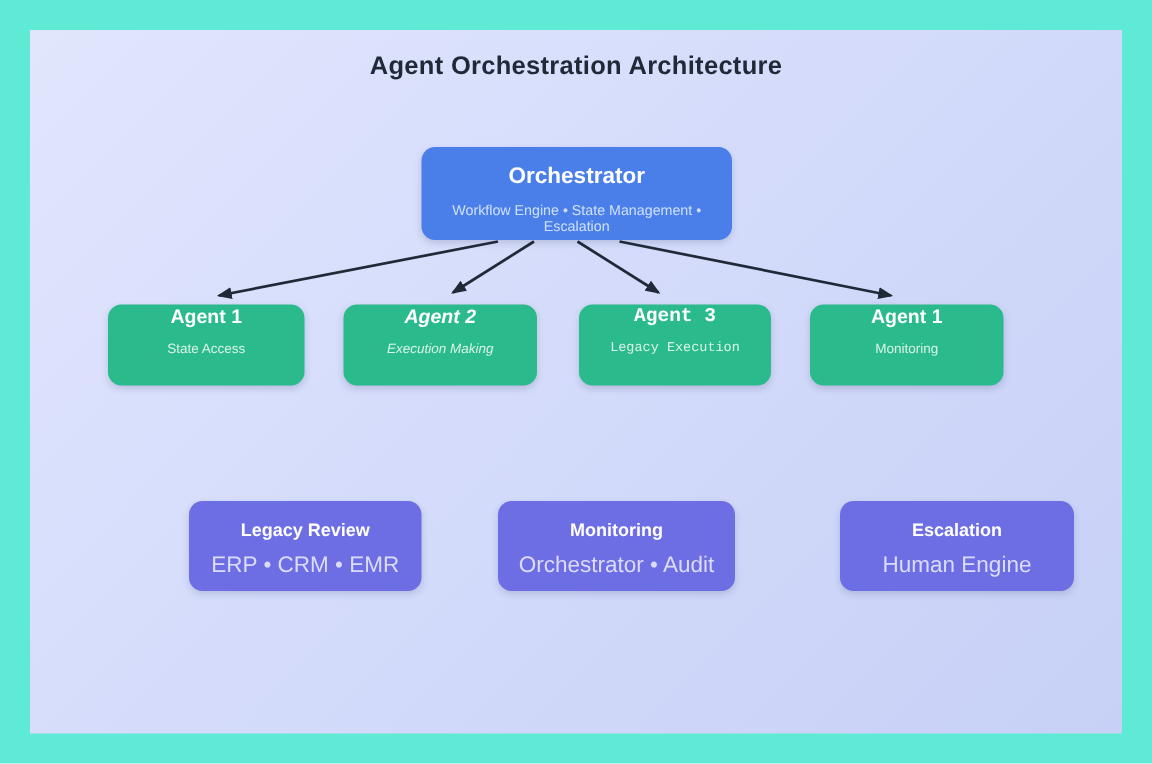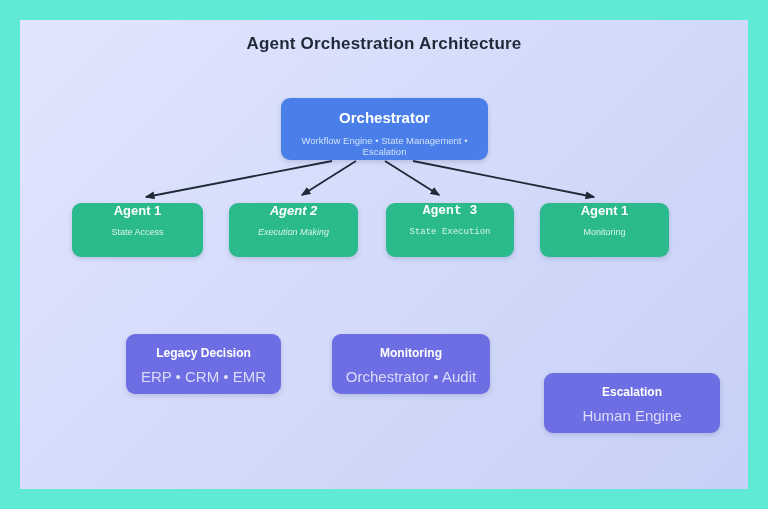--- a/index.html
+++ b/index.html
@@ -70,21 +70,21 @@
   .system {
     height: 60px;
     top: 314px;
     background: #6d6ee4;
     padding-top: 12px;
   }
   .system .node-title { font-size: 12px; }
   .system .node-subtitle { font-size: 15px; margin-top: 8px; color: #dcdcfa; }
   .system-0 { left: 106px; width: 155px; }
   .system-1 { left: 312px; width: 158px; }
-  .system-2 { left: 524px; width: 176px; margin-top: 39px; }
+  .system-2 { left: 540px; width: 156px; }
 
   .arrows {
     position: absolute;
     left: 0; top: 0;
     width: 728px; height: 469px;
     pointer-events: none;
   }
 </style>
 </head>
 <body>
@@ -114,29 +114,29 @@
     <div class="node agent agent-0">
       <div class="node-title">Agent 1</div>
       <div class="node-subtitle">State Access</div>
     </div>
     <div class="node agent agent-1">
       <div class="node-title">Agent 2</div>
       <div class="node-subtitle">Execution Making</div>
     </div>
     <div class="node agent agent-2">
       <div class="node-title">Agent 3</div>
-      <div class="node-subtitle">State Execution</div>
+      <div class="node-subtitle">Legacy Execution</div>
     </div>
     <div class="node agent agent-3">
       <div class="node-title">Agent 1</div>
       <div class="node-subtitle">Monitoring</div>
     </div>
 
     <div class="node system system-0">
-      <div class="node-title">Legacy Decision</div>
+      <div class="node-title">Legacy Review</div>
       <div class="node-subtitle">ERP • CRM • EMR</div>
     </div>
     <div class="node system system-1">
       <div class="node-title">Monitoring</div>
       <div class="node-subtitle">Orchestrator • Audit</div>
     </div>
     <div class="node system system-2">
       <div class="node-title">Escalation</div>
       <div class="node-subtitle">Human Engine</div>
     </div>

